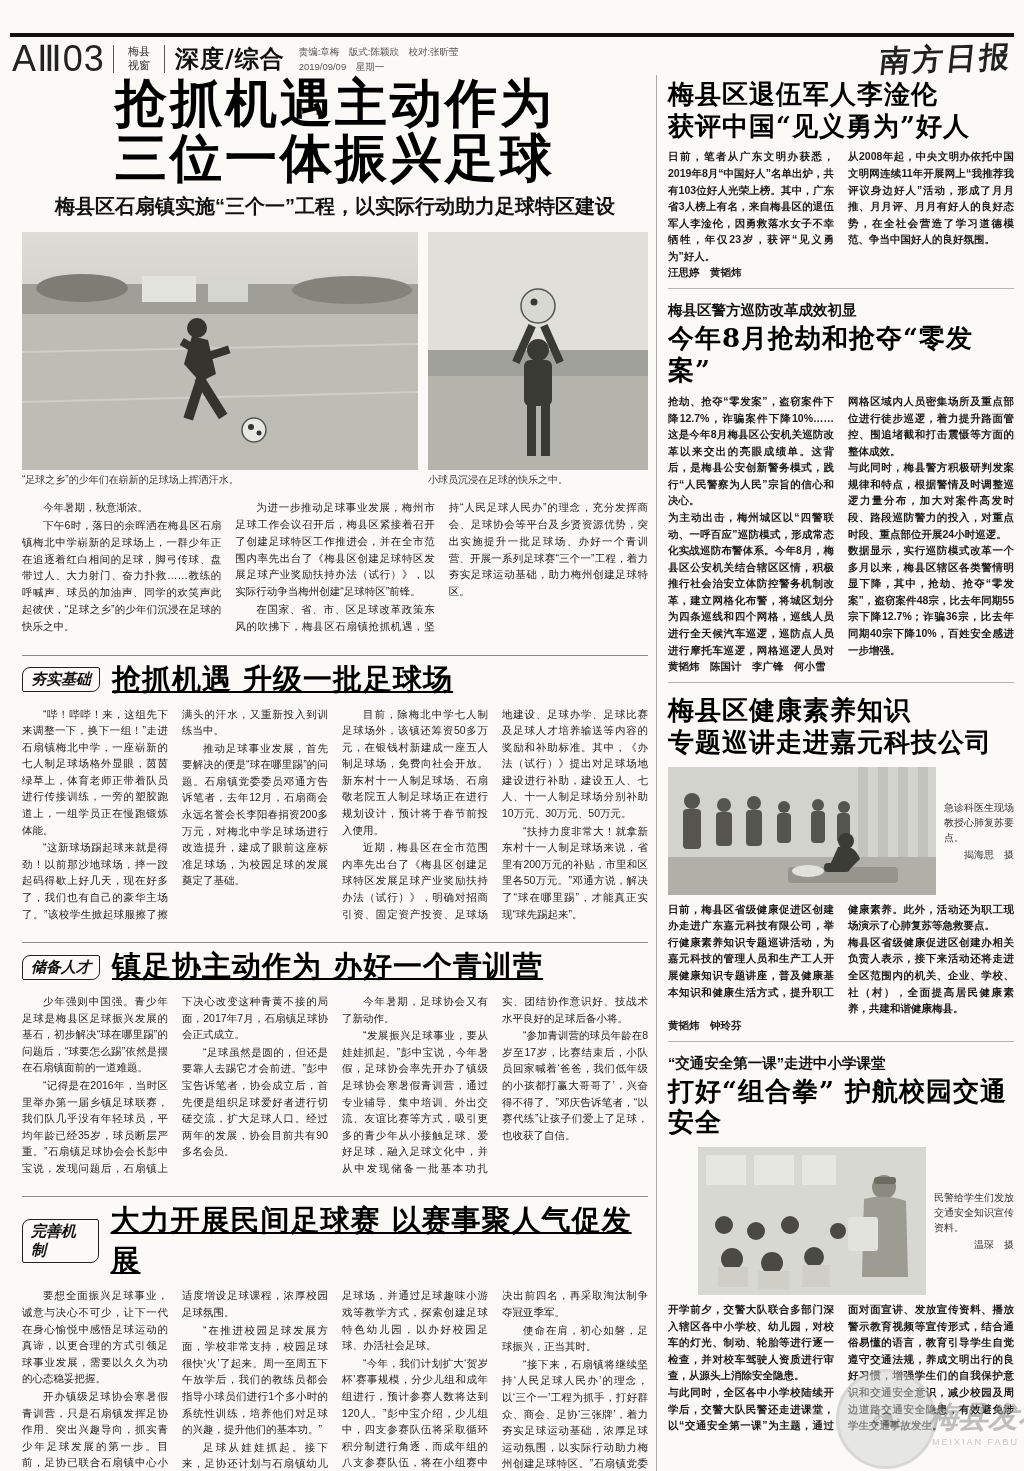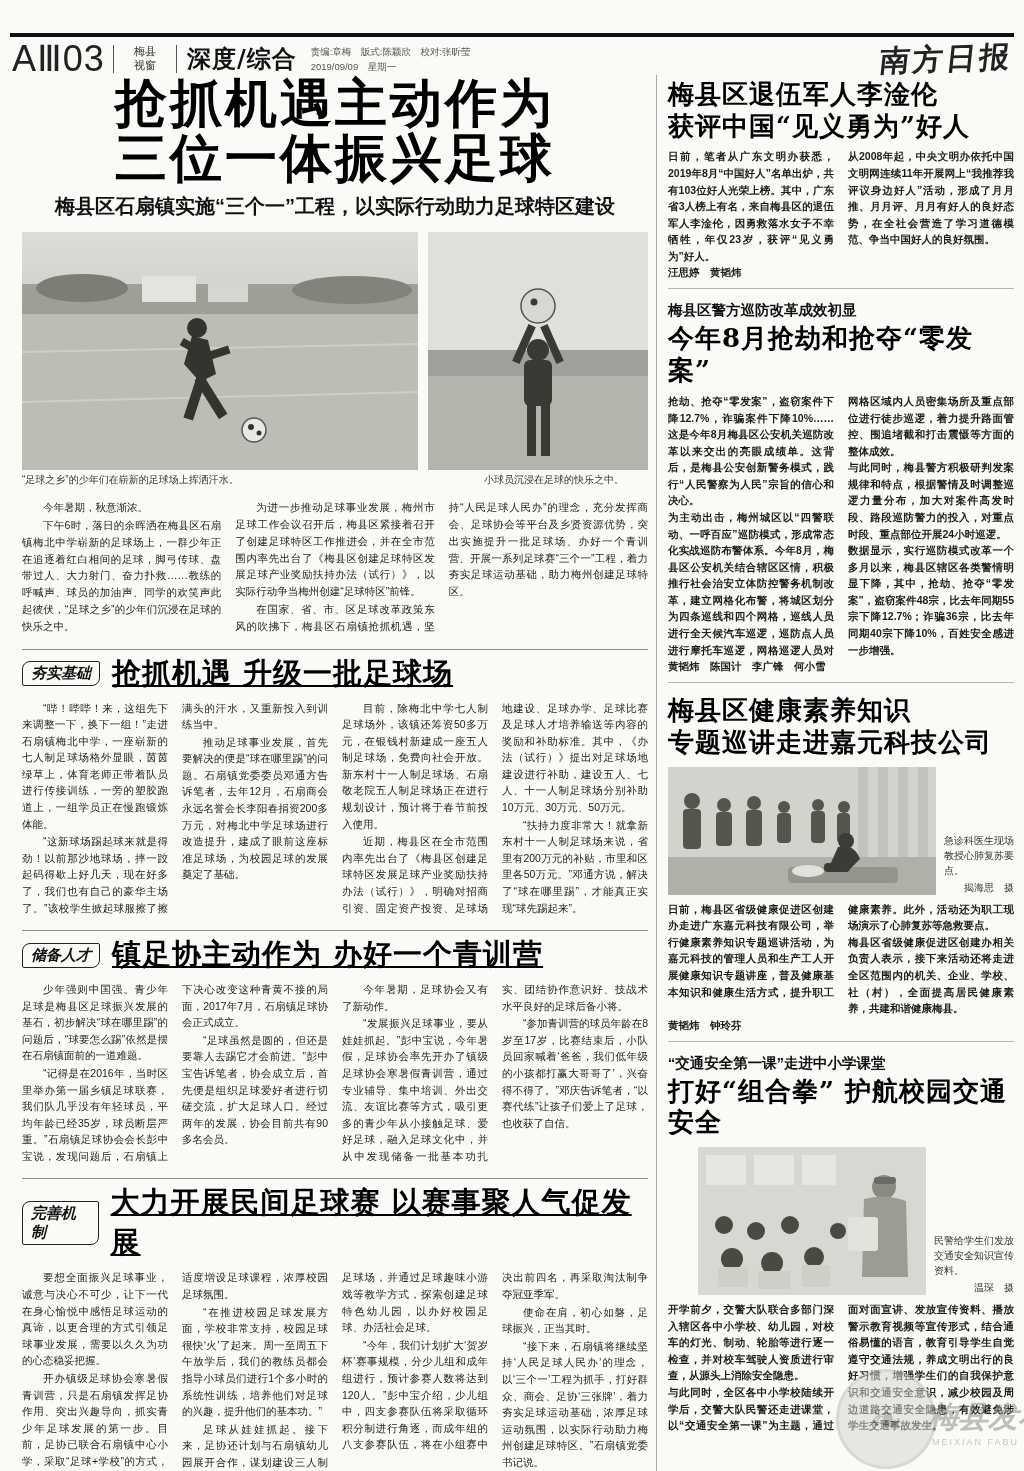--- a/index.html
+++ b/index.html
@@ -7,56 +7,56 @@
   #page {
     position: relative; width: 1024px; height: 1471px;
     background: #fbfaf7; color:#1c1c1a; overflow: hidden;
     font-family: "Liberation Sans", sans-serif;
     margin: 0 auto;
   }
   
   .top-rule { position:absolute; left:10px; right:10px; top:33px; height:4px; background:#111; }
   .hdr { position:absolute; left:12px; top:42px; right:12px; height:34px; display:flex; align-items:center; }
   .page-code { font-size:36px; font-weight:300; letter-spacing:1px; color:#222; font-family:"Liberation Sans",sans-serif; }
-  .edition { margin-left:8px; padding:0 20px; border-left:1px solid #555; border-right:1px solid #555;
+  .edition { margin-left:8px; padding:0 14px; border-left:1px solid #555; border-right:1px solid #555;
              display:flex; flex-direction:column; justify-content:center; font-size:11px; line-height:1.25; color:#333; }
   .sect-title { margin-left:10px; font-size:24px; font-weight:900; font-family:"DejaVu Serif","Liberation Serif",serif; color:#111; letter-spacing:1px;}
   .credits { margin-left:14px; font-size:9.5px; color:#555; line-height:1.6; }
   .masthead { margin-left:auto; font-size:30px; font-weight:900; font-family:"DejaVu Serif","Liberation Serif",serif;
               transform: skewX(-8deg) rotate(-2deg); letter-spacing:3px; color:#222; }
   
   .v-divider { position:absolute; left:656px; top:75px; bottom:0; width:1px; background:#a8a8a3; }
   .left-col  { position:absolute; left:22px; top:75px; width:626px; }
   .right-col { position:absolute; left:668px; top:75px; width:346px; }
   
   .lead-hl { text-align:center; font-family:"DejaVu Serif","Liberation Serif",serif; font-weight:900;
              font-size:52px; line-height:1.06; color:#000; letter-spacing:3px; }
   .lead-sub { text-align:center; font-size:20px; font-weight:700; margin-top:8px; color:#111; }
   .photo-row { display:flex; gap:10px; margin-top:12px; }
   .photo { background:#c9c9c4; position:relative; overflow:hidden; }
   .photo svg { display:block; }
   .caption { font-size:10px; color:#333; margin-top:3px; }
   .intro { margin-top:12px; columns:3; column-gap:14px; font-size:10.5px; line-height:1.6; text-align:justify; }
   .intro p, .body-cols p { text-indent:2em; margin-bottom:1px; }
   
-  .section { margin-top:14px; border-top:1px solid #8f8f8a; padding-top:4px; position:relative; }
+  .section { margin-top:20px; border-top:1px solid #8f8f8a; padding-top:4px; position:relative; }
   .sec-head { display:flex; align-items:center; gap:12px; margin-bottom:6px; }
   .sec-tag { border:1.5px solid #222; border-radius:8px 2px 8px 2px; padding:2px 8px;
              font-size:15px; font-weight:900; font-style:italic; color:#111; background:#fbfaf7;
              font-family:"DejaVu Serif","Liberation Serif",serif; }
   .sec-hl { font-size:29px; font-weight:900; font-family:"DejaVu Serif","Liberation Serif",serif; color:#000; letter-spacing:1px;text-decoration:underline;}
   .body-cols { columns:4; column-gap:14px; font-size:10.5px; line-height:1.58; text-align:justify; }
   .byline { text-align:left; font-weight:700; font-size:10.5px; margin-top:2px; padding-right:4px; }
   
   .r-article { padding:4px 0 8px; border-bottom:1px solid #b5b5b0; margin-bottom:8px; position:relative; }
   .r-article:last-child { border-bottom:none; }
   .r-hl { font-size:26px; font-weight:900; font-family:"DejaVu Serif","Liberation Serif",serif; line-height:1.22; color:#000; letter-spacing:1px; }
   .r-kicker { font-size:14.5px; font-weight:700; color:#111; margin-bottom:3px; }
   .r-body { columns:2; column-gap:14px; font-size:10.5px; line-height:1.58; text-align:justify; margin-top:6px;font-weight:bold; }
-  .r-photo-flex { display:flex; gap:8px; margin-top:8px; align-items:flex-end; }
+  .r-photo-flex { display:flex; gap:8px; margin-top:8px; align-items:center; }
   .side-cap { font-size:10px; color:#333; line-height:1.5; }
   .side-cap .credit { display:block; text-align:right; margin-top:2px; }
   
   .watermark { position:absolute; right:-8px; bottom:-6px; width:196px; height:108px; opacity:.55; pointer-events:none; }
   .wm-circle { position:absolute; left:0; top:0; width:100px; height:100px; border-radius:50%;
                background:#d6d6d2; border:3px solid #bcbcb7; display:flex; align-items:center; justify-content:center; }
   .wm-bird { font-size:40px; color:#8a8a85; }
   .wm-text { position:absolute; left:92px; top:28px; font-size:30px; font-weight:900; font-style:italic;
              font-family:"DejaVu Serif","Liberation Serif",serif; color:#8e8e89; white-space:nowrap; }
   .wm-sub { position:absolute; left:96px; top:68px; font-size:9px; color:#9a9a95; letter-spacing:2px; }
@@ -117,21 +117,21 @@
               <rect x="184" y="142" width="10" height="46" transform="rotate(-32 189 165)"></rect>
             </g>
             <circle cx="232" cy="198" r="12" fill="#ececе7"></circle>
             <circle cx="232" cy="198" r="12" fill="#e9e9e4" stroke="#555" stroke-width="1.5"></circle>
             <circle cx="229" cy="195" r="3" fill="#333"></circle>
             <circle cx="237" cy="201" r="2.5" fill="#333"></circle>
           </svg>
         </div>
         <div class="caption">“足球之乡”的少年们在崭新的足球场上挥洒汗水。</div>
       </div>
-      <div style="width:196px;text-align:right;">
+      <div style="width:196px;">
         <div class="photo" style="width:220px;height:238px;">
           <svg width="220" height="238" viewBox="0 0 220 238">
             <rect width="220" height="238" fill="#e0dfda"></rect>
             <rect y="118" width="220" height="26" fill="#90908a" opacity=".8"></rect>
             <rect y="144" width="220" height="94" fill="#b4b4ac"></rect>
             <circle cx="110" cy="74" r="17" fill="#d8d8d2" stroke="#555" stroke-width="1.5"></circle>
             <circle cx="106" cy="70" r="3.5" fill="#3a3a35"></circle>
             <g fill="#3a3a34">
               <circle cx="110" cy="118" r="11"></circle>
               <rect x="96" y="128" width="28" height="46" rx="6"></rect>

